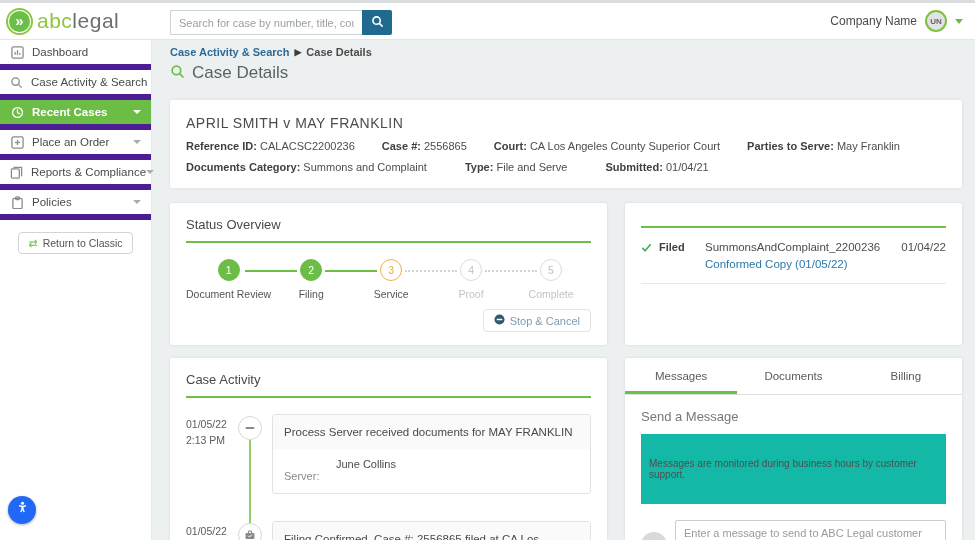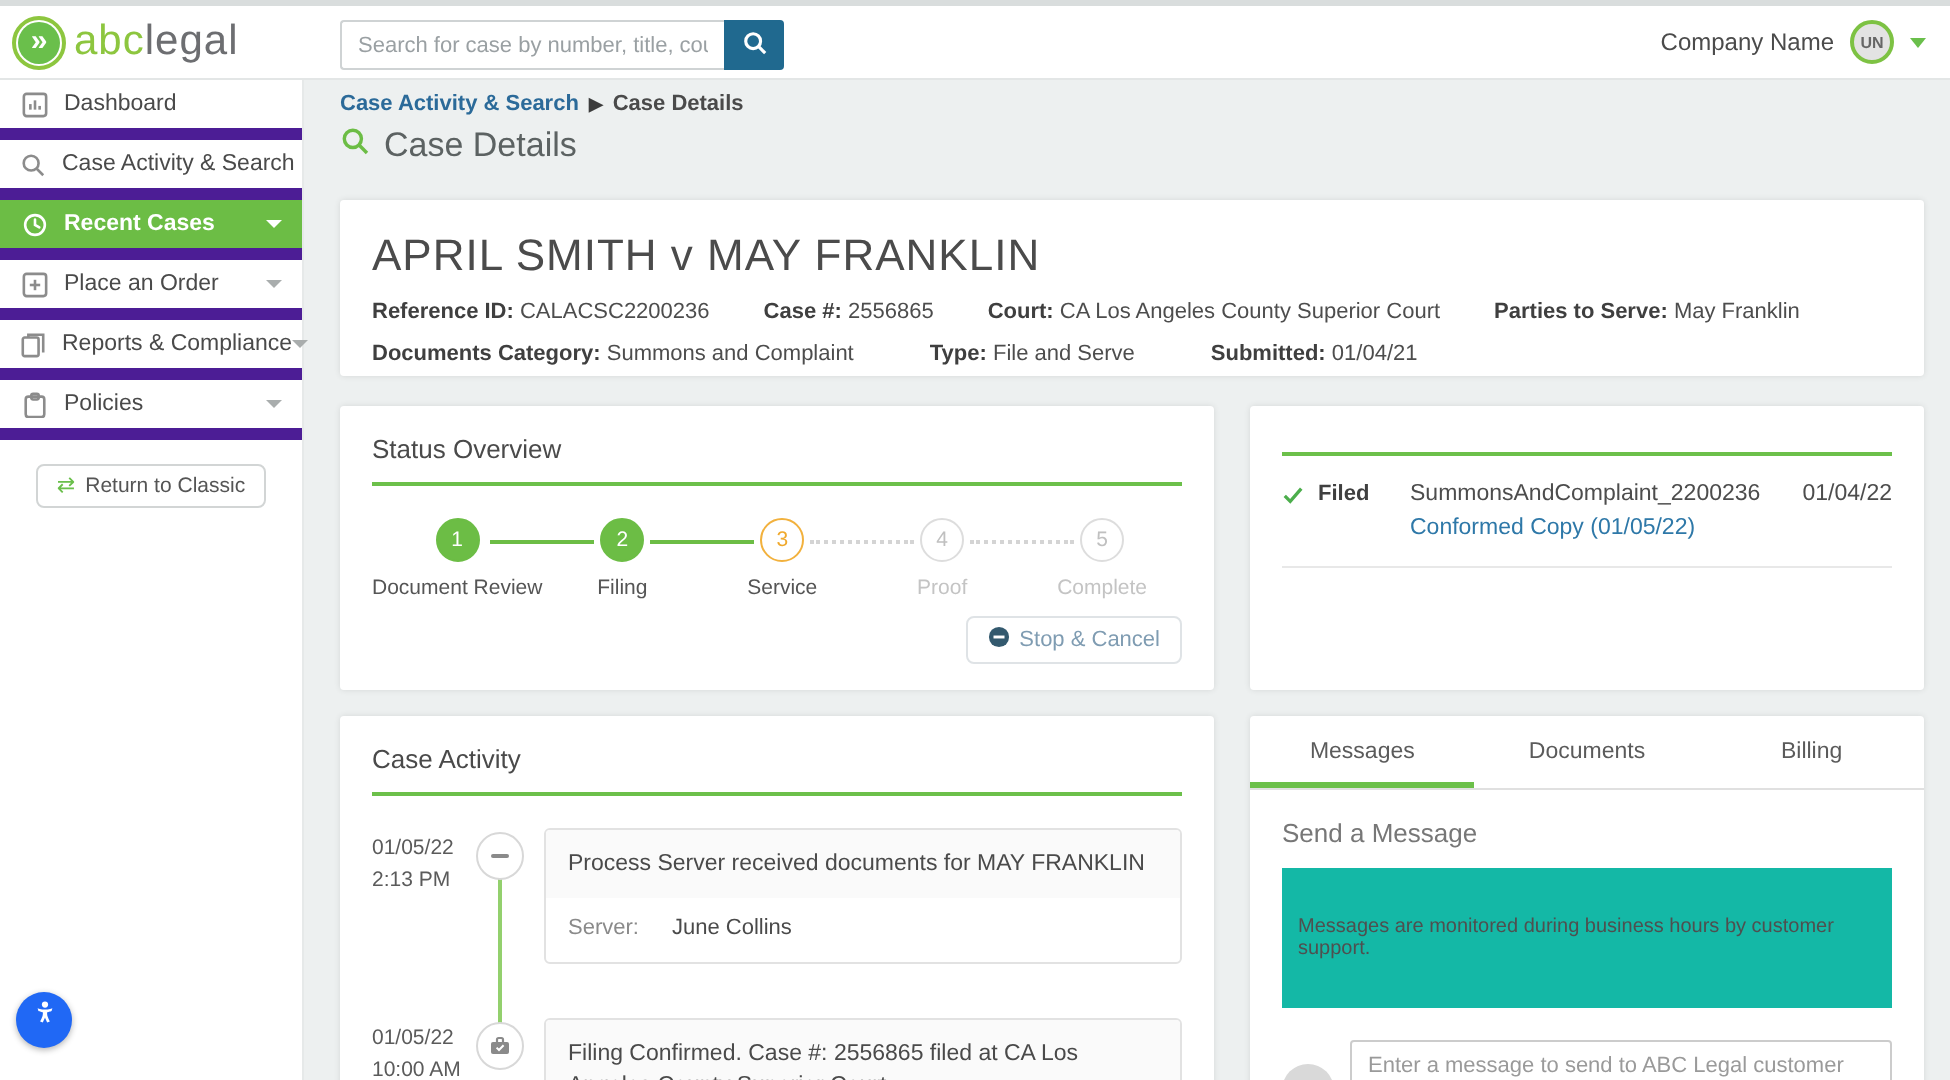--- a/index.html
+++ b/index.html
@@ -58,21 +58,21 @@
   .page-title-row { position:absolute; left:170px; top:63px; display:flex; align-items:center; gap:7px; }
   .page-title { font-size:17px; color:#5c6262; }
 
   
   .card { position:absolute; background:#fff; border-radius:2px; box-shadow:0 0 3px rgba(0,0,0,.10); }
   .card-title { font-size:13px; color:#4a4a4a; }
   .green-rule { height:2px; background:#6cc04a; margin-top:9px; }
 
   
   .case-header { left:170px; top:100px; width:792px; height:88px; padding:15px 16px; }
-  .case-title { font-size:22px; color:#4b4b4b; letter-spacing:.5px; font-weight:normal; }
+  .case-title { font-size:14px; color:#4b4b4b; letter-spacing:.5px; font-weight:normal; }
   .meta-row { display:flex; gap:27px; margin-top:9px; font-size:11px; }
   .meta-item { white-space:nowrap; }
   .meta-label { font-weight:bold; color:#3f3f3f; }
   .meta-value { color:#4d4d4d; }
 
   
   .status-card { left:170px; top:203px; width:437px; height:142px; padding:14px 16px; }
   .stepper { display:flex; margin-top:16px; }
   .step { flex:1; position:relative; display:flex; flex-direction:column; align-items:center; }
   .step::before { content:''; position:absolute; top:11px; left:calc(-50% + 14px); width:calc(100% - 28px); }
@@ -103,21 +103,21 @@
   .activity-card { left:170px; top:358px; width:437px; height:235px; padding:14px 16px; }
   .timeline { position:relative; margin-top:16px; }
   .timeline-line { position:absolute; left:63px; top:14px; width:2px; height:96px; background:#93d06d; }
   .entry { display:flex; margin-bottom:27px; position:relative; }
   .e-date { width:52px; font-size:10.5px; color:#5b5b5b; line-height:1.55; padding-top:2px; }
   .e-icon { width:24px; height:24px; border-radius:50%; border:1px solid #d8d8d8; background:#fff;
             display:flex; align-items:center; justify-content:center; z-index:1; flex:none; margin-top:2px; }
   .e-card { flex:1; margin-left:10px; border:1px solid #e2e2e2; border-radius:3px; overflow:hidden; background:#fff; }
   .e-card-title { background:#fafafa; padding:9px 11px; font-size:11.5px; color:#4a4a4a; line-height:1.4; }
   .e-card-body { padding:9px 11px 11px; font-size:11px; display:flex; }
-  .e-detail-label { color:#8a8a8a; width:52px; }
+  .e-detail-label { color:#8a8a8a; width:52px;margin-top:12px; }
   .e-detail-value { color:#4a4a4a; }
 
   
   .messages-card { left:625px; top:358px; width:337px; height:235px; }
   .tabs { display:flex; border-bottom:1px solid #e0e0e0; height:37px; }
   .tab { flex:1; display:flex; align-items:center; justify-content:center; font-size:11.5px; color:#5b5b5b;
          cursor:pointer; border-bottom:3px solid transparent; padding-top:3px; }
   .tab.active { border-bottom-color:#6cc04a; }
   .msg-body { padding:14px 16px 0; }
   .send-title { font-size:13px; color:#777; }

